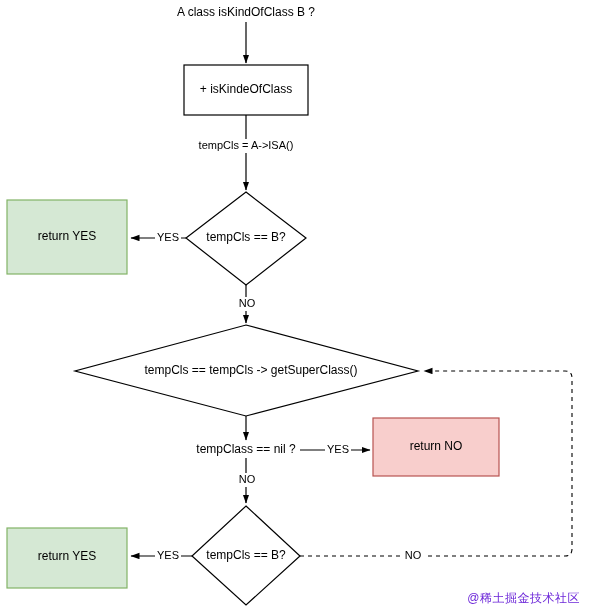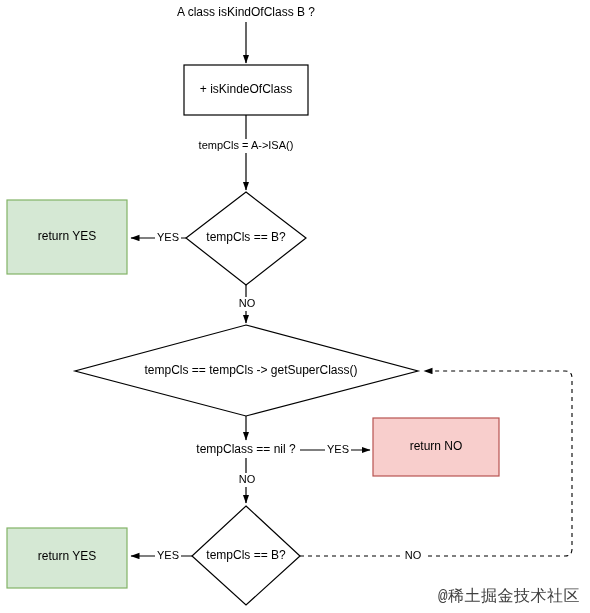--- a/index.html
+++ b/index.html
@@ -58,23 +58,23 @@
     fill: none;
     stroke-dasharray: 4 4;
   }
   .label-bg {
     fill: #ffffff;
   }
   .watermark {
     position: absolute;
     right: 10px;
     bottom: 6px;
-    font-family: Liberation Mono, monospace;
-    font-size: 16px;
-    color: #404040;
+    font-family: Liberation Sans, sans-serif;
+    font-size: 12px;
+    color: #6d28d9;
     letter-spacing: 0.5px;
     user-select: none;
   }
 </style>
 </head>
 <body>
 
 <svg id="flow-canvas" viewBox="0 0 590 613">
   <defs>
     <marker id="arrow" markerWidth="10" markerHeight="10" refX="8.5" refY="3.2" orient="auto" markerUnits="userSpaceOnUse">

